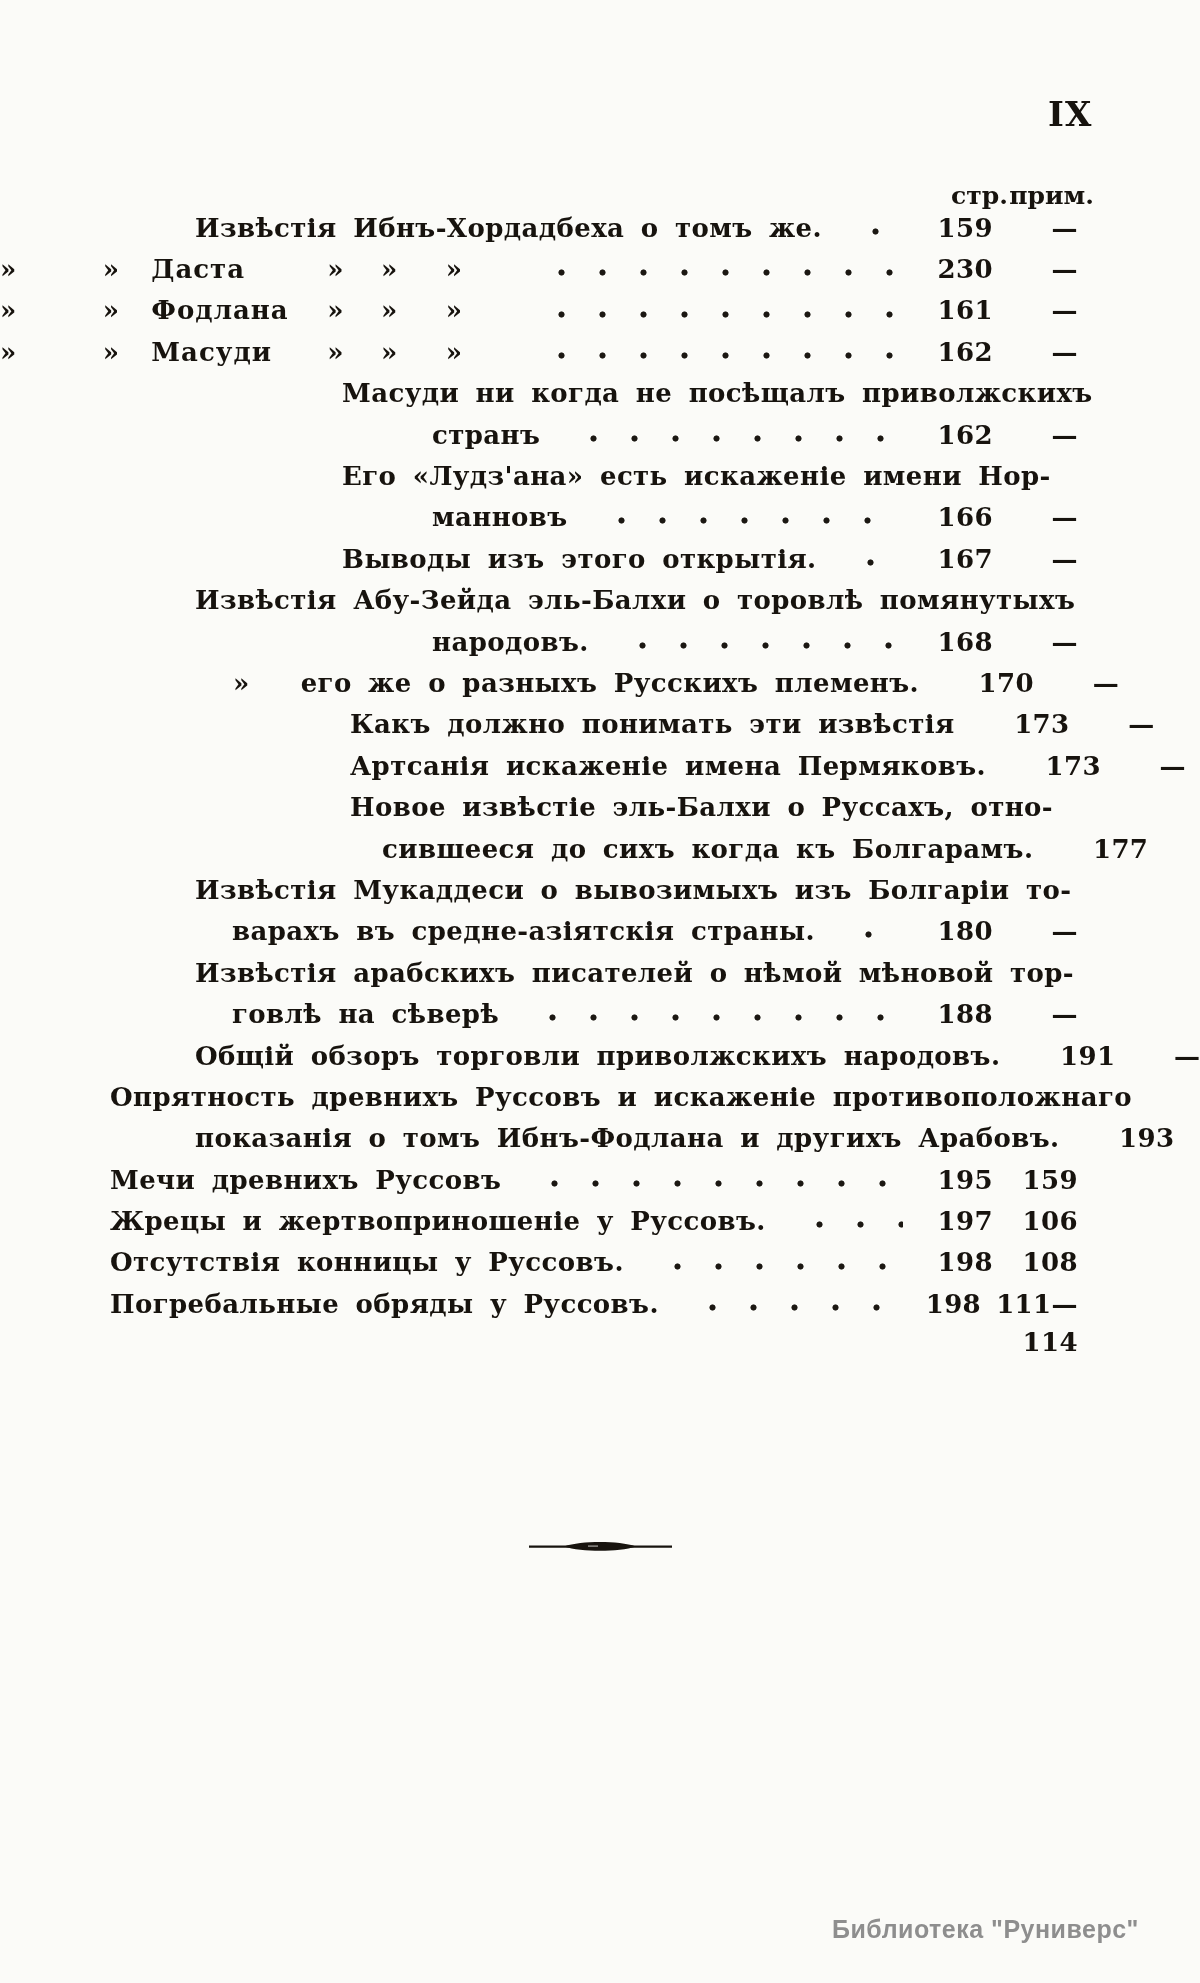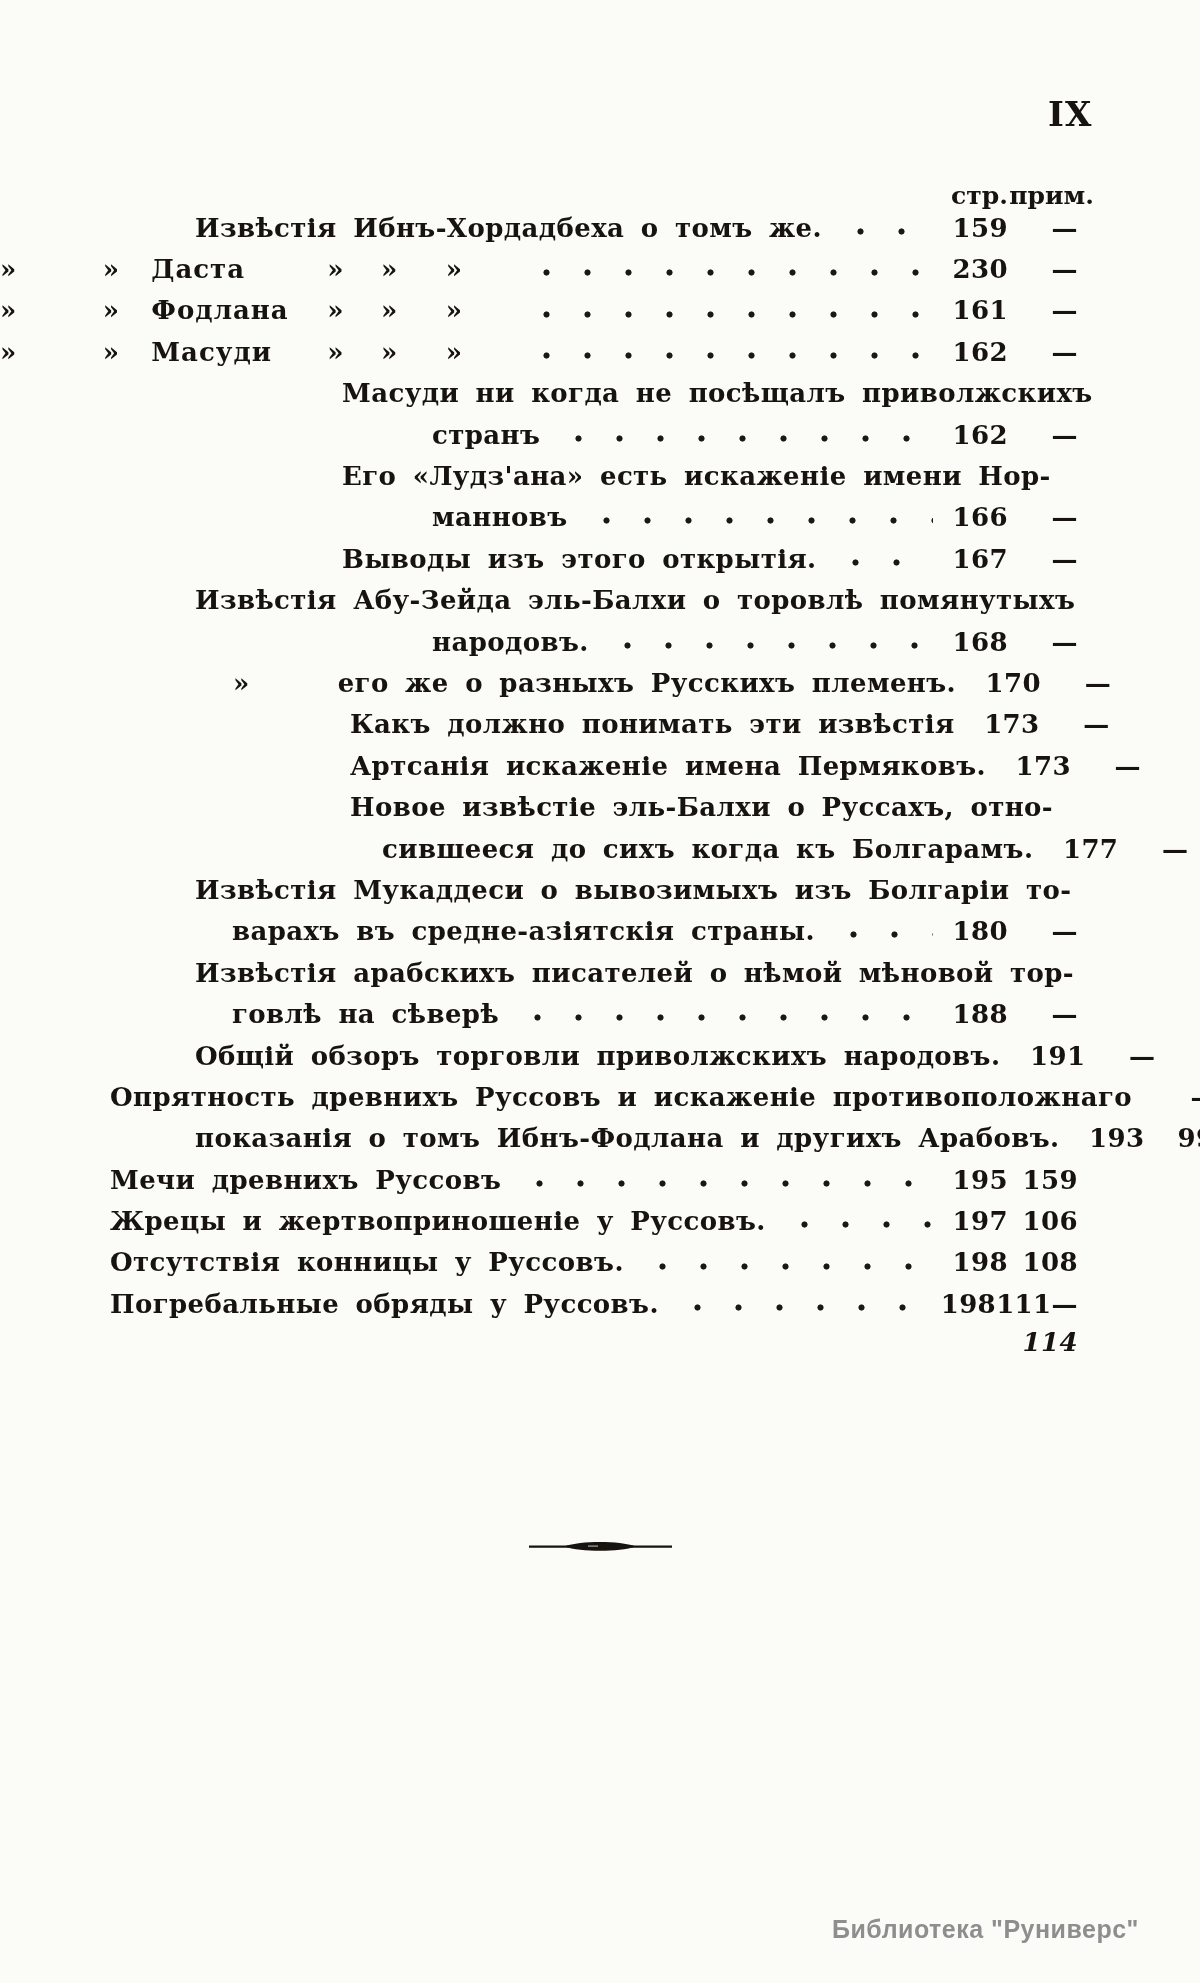--- a/index.html
+++ b/index.html
@@ -16,23 +16,23 @@
   }
   .colhead{position:absolute;top:181px;left:0;right:0;height:30px;
     font-size:25px;font-weight:bold;}
   .colhead .pg-h{position:absolute;right:192px;top:0;}
   .colhead .note-h{position:absolute;right:106px;top:0;}
   .toc{position:absolute;top:207px;left:0;right:0;}
   .row{
     display:flex;align-items:center;height:41.4px;
     padding-right:122px;
     font-size:26px;font-weight:bold;
-    white-space:nowrap;word-spacing:7px;letter-spacing:0.4px;
-  }
-  .row.half{height:34px;font-style:italic;}
+    white-space:nowrap;word-spacing:7px;letter-spacing:0.4px;gap:15px;
+  }
+  .row.half{height:34px;}
   .txt{flex:0 0 auto;}
   .leader{
     flex:1 1 auto;align-self:stretch;margin-left:10px;min-width:0;
     background-image:radial-gradient(circle,#1b1712 2.7px,rgba(0,0,0,0) 3.4px);
     background-size:41px 9px;background-repeat:repeat-x;background-position:8px 61%;
   }
   .leader.off{background:none;}
   .pg{flex:0 0 75px;text-align:right;}
   .note{flex:0 0 70px;text-align:right;}
   
@@ -43,21 +43,21 @@
   .lv-d2 .txt{padding-left:350px;}
   .lv-e  .txt{padding-left:382px;}
   .lv-f  .txt{padding-left:432px;}
   
   .lv-ditto .txt{padding-right:46px;}
   .lv-ditto .s2{margin-left:86px;}
   .lv-ditto .s3{display:inline-block;width:176px;margin-left:32px;letter-spacing:1px;}
   .lv-ditto .s5{margin-left:37px;}
   .lv-ditto .s6{margin-left:48px;}
   .lv-ditto2 .txt{padding-left:233px;}
-  .lv-ditto2 .s2{margin-left:88px;}
+  .lv-ditto2 .s2{margin-left:51px;}
   .ornament{position:absolute;top:1538px;left:528px;width:145px;height:16px;}
   .watermark{
     position:absolute;top:1915px;left:832px;
     font-family:"Liberation Sans",sans-serif;
     font-size:25px;font-weight:bold;color:#8e8e8e;letter-spacing:0.5px;
   }
 </style>
 </head>
 <body>
 

